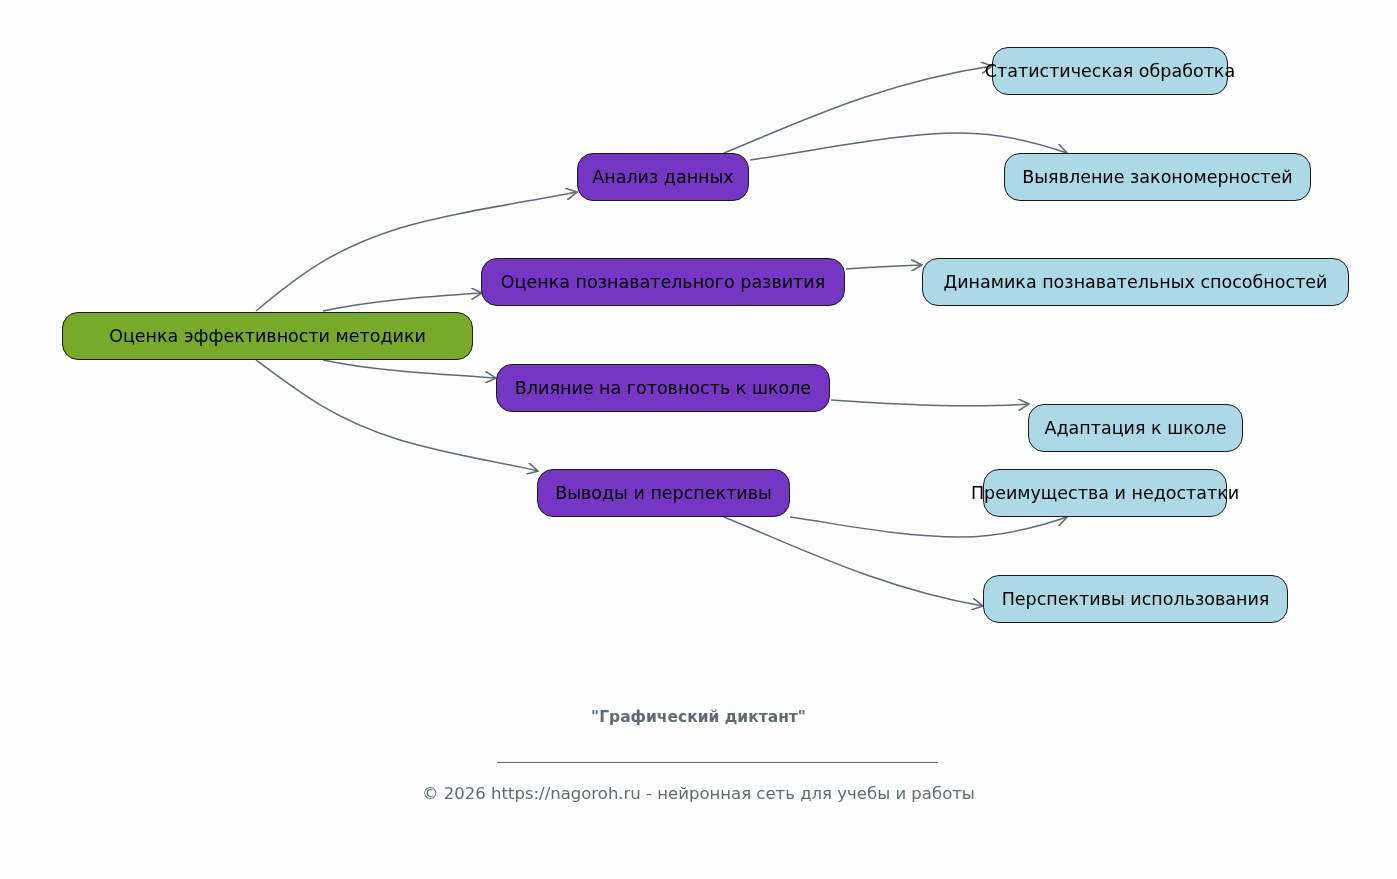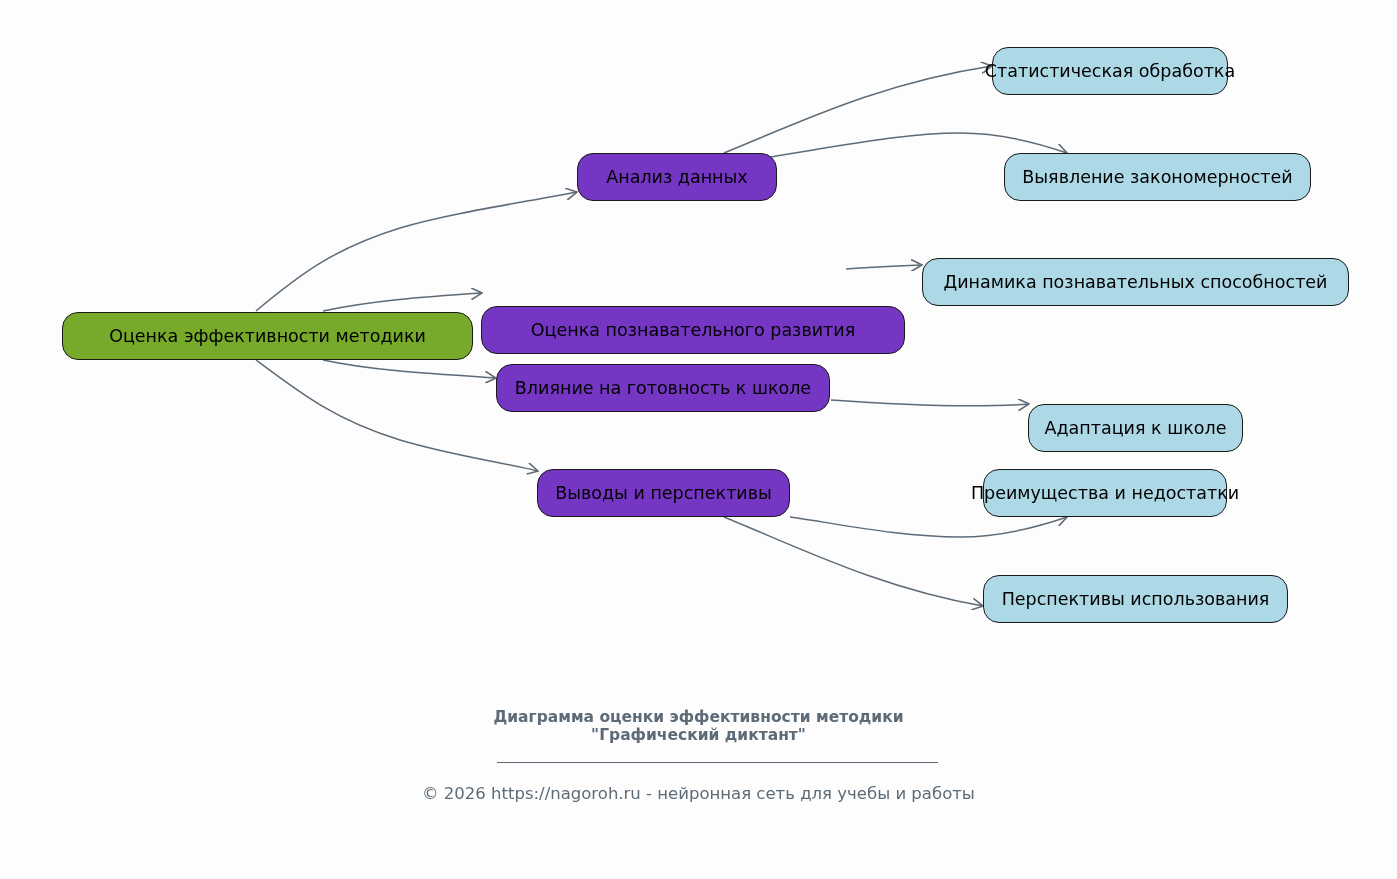--- a/index.html
+++ b/index.html
@@ -69,24 +69,24 @@
   <path d="M846,269 C870,267 895,266 922,265" fill="none" stroke="#5d6b78" stroke-width="1.5" marker-end="url(#arrow)"></path>
   <path d="M831,400 C900,405 970,408 1029,404" fill="none" stroke="#5d6b78" stroke-width="1.5" marker-end="url(#arrow)"></path>
   <path d="M790,517 C840,524 900,537 960,537 C1000,537 1035,528 1067,517" fill="none" stroke="#5d6b78" stroke-width="1.5" marker-end="url(#arrow)"></path>
   <path d="M724,517 C800,548 880,588 983,606" fill="none" stroke="#5d6b78" stroke-width="1.5" marker-end="url(#arrow)"></path>
 </svg>
 
 <div class="node root" style="left:62px; top:312px; width:411px;">
   <span>Оценка эффективности методики</span>
 </div>
 
-<div class="node mid" style="left:577px; top:153px; width:200px;">
+<div class="node mid" style="left:577px; top:153px; width:172px;">
   <span>Анализ данных</span>
 </div>
-<div class="node mid" style="left:481px; top:258px; width:424px;margin-top:48px;">
+<div class="node mid" style="left:481px; top:258px; width:364px;">
   <span>Оценка познавательного развития</span>
 </div>
 <div class="node mid" style="left:496px; top:364px; width:334px;">
   <span>Влияние на готовность к школе</span>
 </div>
 <div class="node mid" style="left:537px; top:469px; width:253px;">
   <span>Выводы и перспективы</span>
 </div>
 
 <div class="node leaf" style="left:992px; top:47px; width:236px;">
@@ -102,17 +102,16 @@
   <span>Адаптация к школе</span>
 </div>
 <div class="node leaf" style="left:983px; top:469px; width:244px;">
   <span>Преимущества и недостатки</span>
 </div>
 <div class="node leaf" style="left:983px; top:575px; width:305px;">
   <span>Перспективы использования</span>
 </div>
 
 <div class="caption title">
-  <div>Диаграмма оценки эффективности методики</div>
   <div>"Графический диктант"</div>
 </div>
 <div class="rule"></div>
 <div class="caption copyright">© 2026 https://nagoroh.ru - нейронная сеть для учебы и работы</div>
 
 </body></html>

